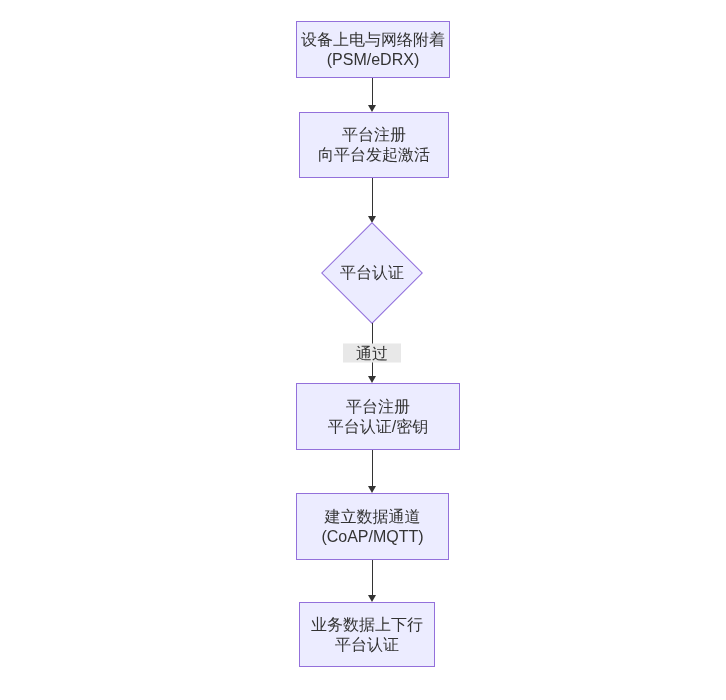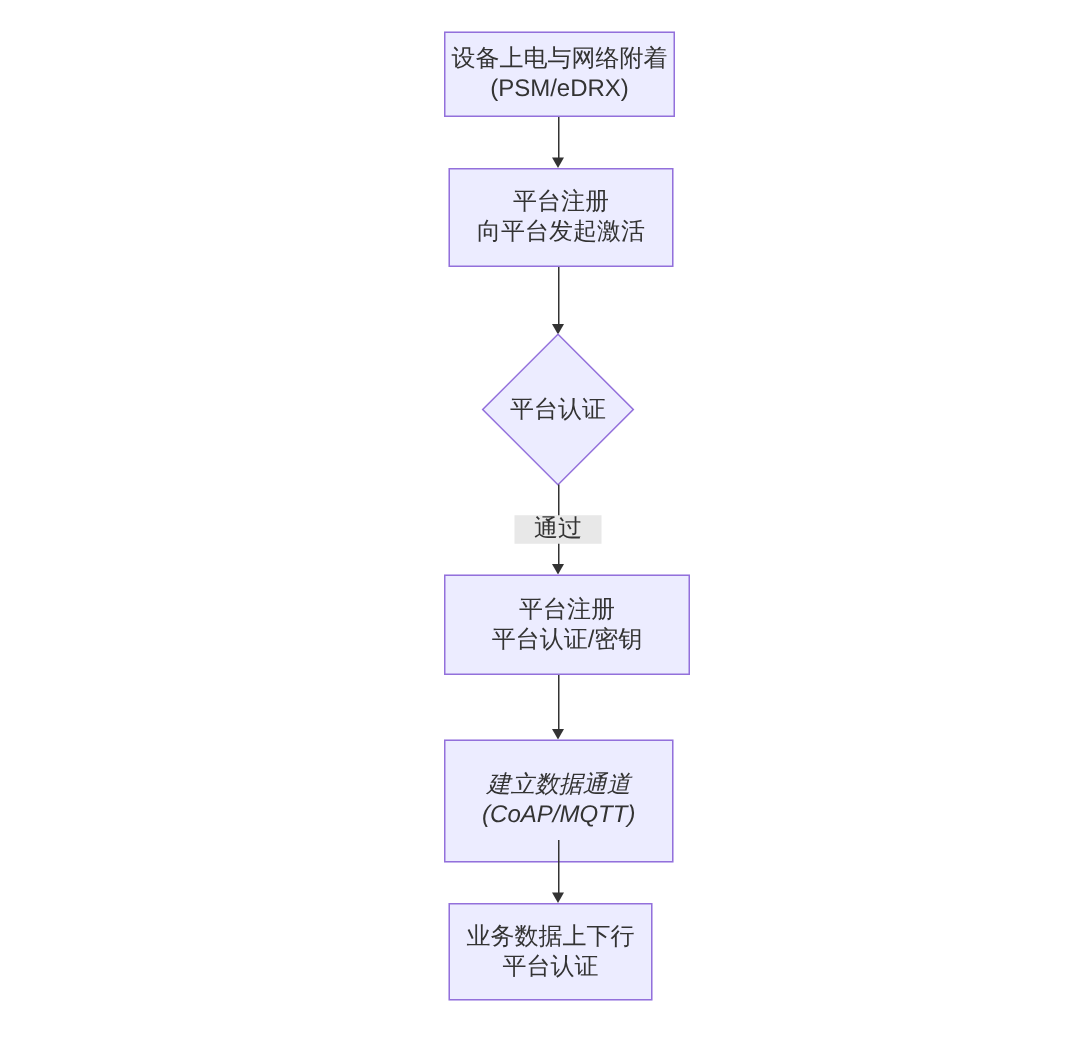--- a/index.html
+++ b/index.html
@@ -122,21 +122,21 @@
   <div class="node" style="left:296px; top:383px; width:164px; height:67px;">
     <div class="line">平台注册</div>
     <div class="line">平台认证/密钥</div>
   </div>
 
   <div class="arrow" style="left:367px; top:450px; height:43px;">
     <div class="shaft"></div>
     <div class="head"></div>
   </div>
 
-  <div class="node" style="left:296px; top:493px; width:153px; height:82px;font-style:italic;">
+  <div class="node" style="left:296px; top:493px; width:153px; height:67px;">
     <div class="line">建立数据通道</div>
     <div class="line">(CoAP/MQTT)</div>
   </div>
 
   <div class="arrow" style="left:367px; top:560px; height:42px;">
     <div class="shaft"></div>
     <div class="head"></div>
   </div>
 
   <div class="node" style="left:299px; top:602px; width:136px; height:65px;">

